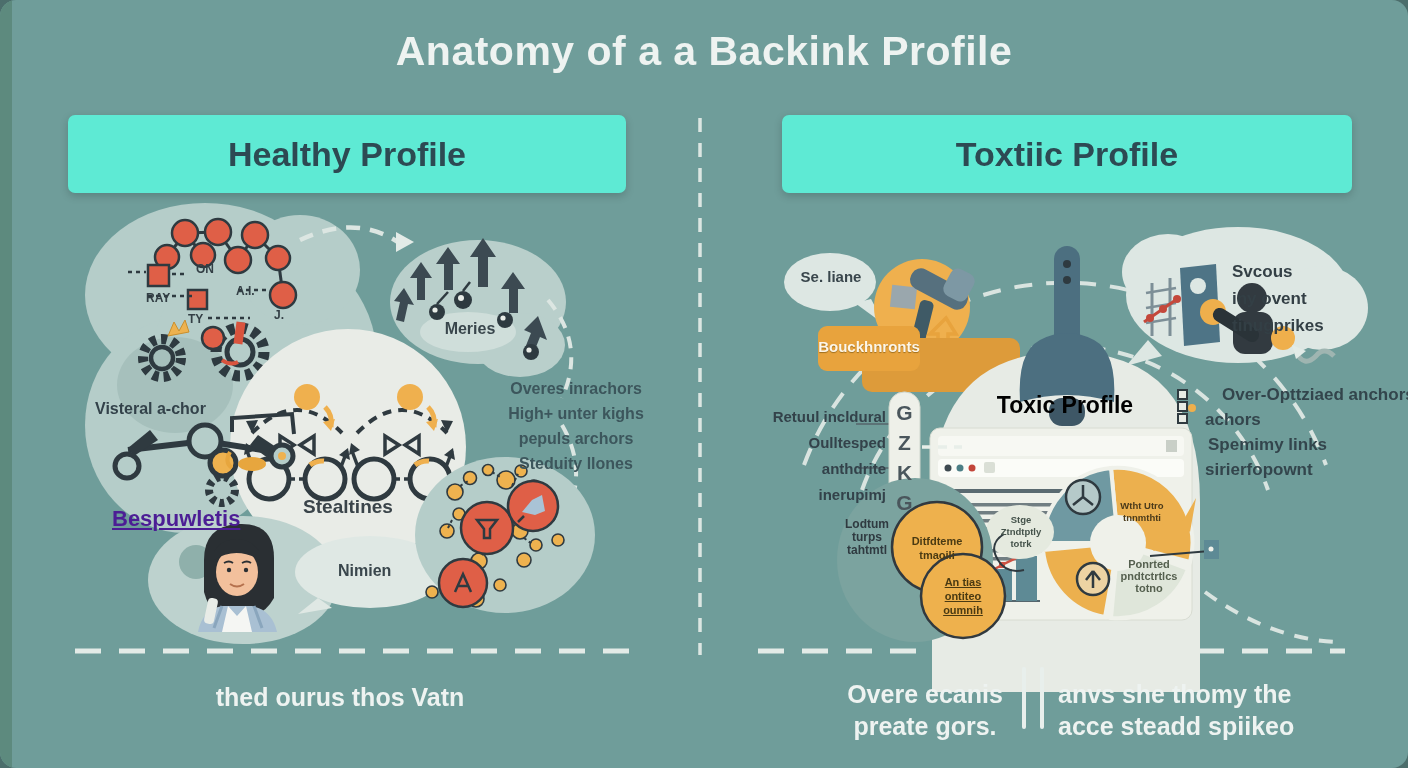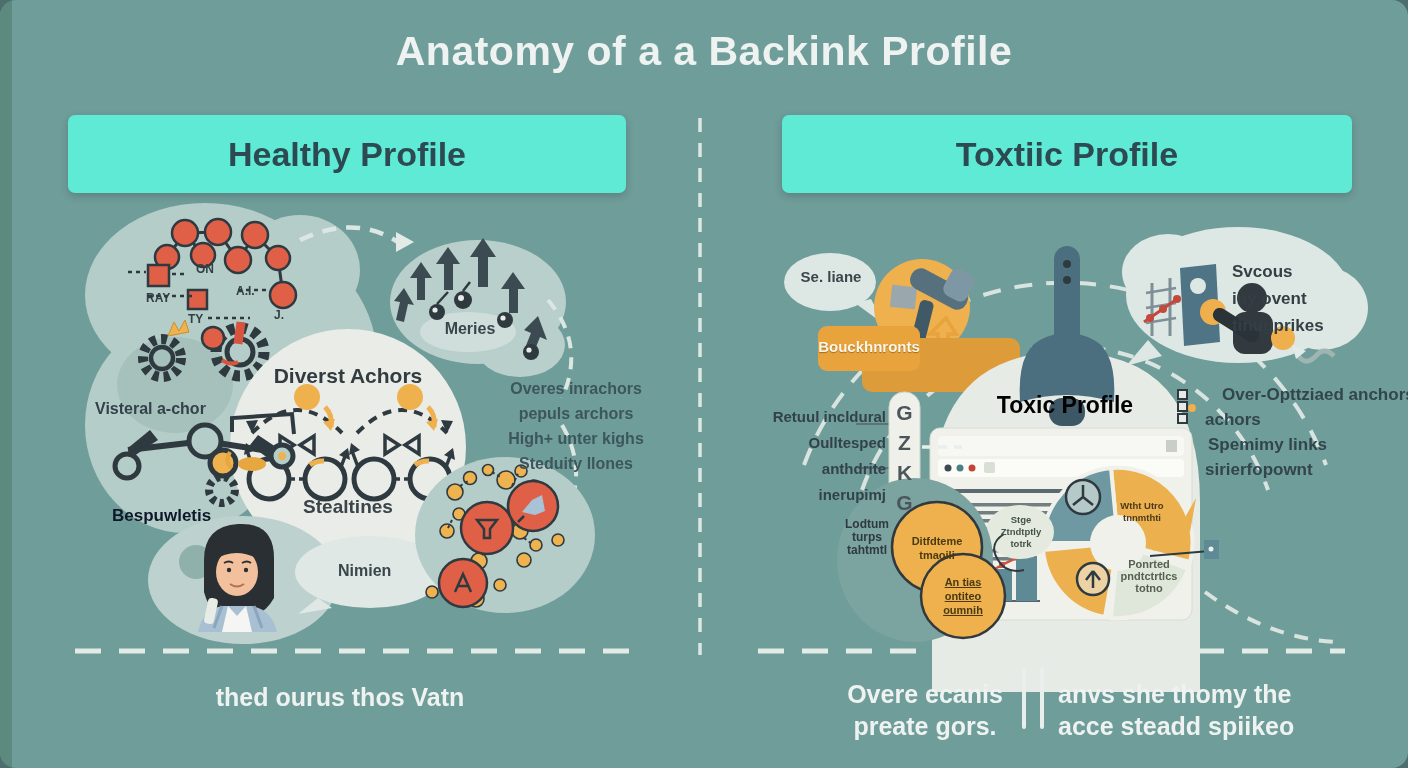--- a/index.html
+++ b/index.html
@@ -364,31 +364,30 @@
 <div id="title" class="txt">Anatomy of a a Backink Profile</div>
 <div id="hdrL" class="hdr">Healthy Profile</div>
 <div id="hdrR" class="hdr">Toxtiic Profile</div>
 
 <div class="txt tiny" style="left:196px;top:262px;">ON</div>
 <div class="txt tiny" style="left:146px;top:291px;">RAY</div>
 <div class="txt tiny" style="left:236px;top:284px;">A.I.</div>
 <div class="txt tiny" style="left:188px;top:312px;">TY</div>
 <div class="txt tiny" style="left:274px;top:308px;">J.</div>
 
-<div class="txt center" style="left:238px;top:364px;width:220px;font-size:21px;color:#323c40;">Diverst Achors</div>
 <div class="txt center" style="left:258px;top:496px;width:180px;font-size:19px;color:#3a444a;">Stealtines</div>
 <div class="txt center" style="left:428px;top:320px;width:84px;font-size:16px;color:#39464c;">Meries</div>
 <div class="txt" style="left:95px;top:400px;font-size:16px;color:#33424a;">Visteral a-chor</div>
-<div class="txt" style="left:112px;top:506px;font-size:17px;color:#0f172a;">Bespuwletis</div>
+<div class="txt" style="left:112px;top:506px;font-size:22px;color:#4c1d95;text-decoration:underline;">Bespuwletis</div>
 <div class="txt" style="left:338px;top:562px;font-size:16px;color:#39464c;">Nimien</div>
 
 <div class="txt center" style="left:478px;top:376px;width:196px;font-size:16px;line-height:25px;color:#3c565c;">
   <div>Overes inrachors</div>
+  <div>High+ unter kighs</div>
   <div>pepuls archors</div>
-  <div>High+ unter kighs</div>
   <div>Steduity llones</div>
 </div>
 
 <div class="txt center cap" style="left:140px;top:681px;width:400px;">
   <div>thed ourus thos Vatn</div>
 </div>
 
 <div class="txt center" style="left:786px;top:268px;width:90px;font-size:15px;color:#39464c;">Se. liane</div>
 <div class="txt center" style="left:818px;top:338px;width:102px;font-size:15px;color:#fdf6e8;text-shadow:0 1px 1px #9c6d1e;">Bouckhnronts</div>
 

